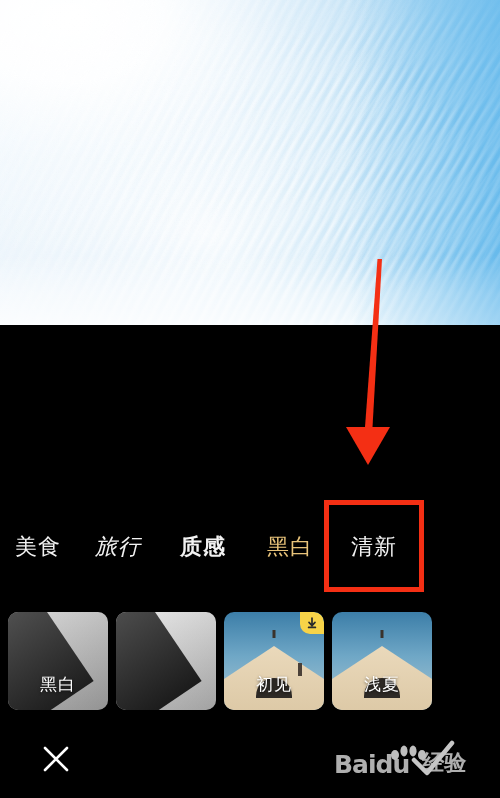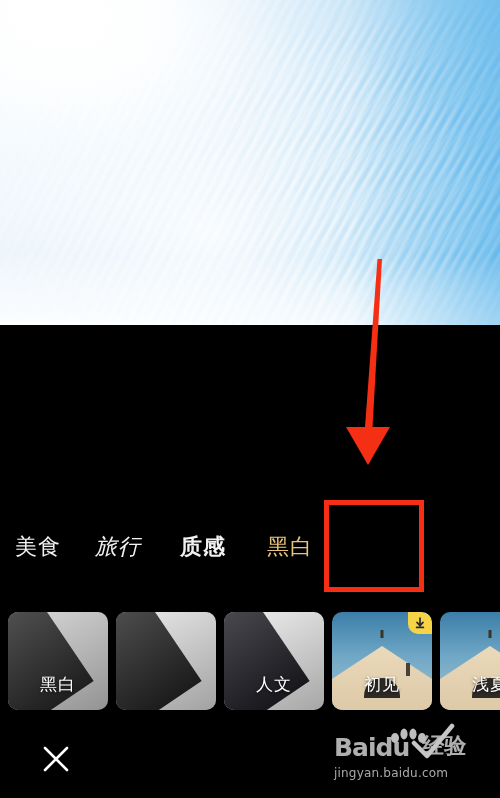--- a/index.html
+++ b/index.html
@@ -328,46 +328,42 @@
     </div>
     <div class="tab" style="width:84px;font-style:italic;">
       <span>旅行</span>
     </div>
     <div class="tab" style="width:86px;font-weight:bold;">
       <span>质感</span>
     </div>
     <div class="tab active" style="width:88px;">
       <span>黑白</span>
     </div>
+    <div class="tab" style="width:80px;">
+      <span>清新</span>
+    </div>
   </div>
 
   <div id="thumb-row">
 
     <div class="thumb">
       <div class="thumb-art art-gray">
         <div class="roof-l"></div>
         <div class="shade"></div>
       </div>
       <div class="thumb-label">黑白</div>
     </div>
 
     <div class="thumb">
       <div class="thumb-art art-gray v2">
         <div class="roof-l"></div>
         <div class="shade"></div>
       </div>
     </div>
 
-    <div class="thumb">
-      <div class="thumb-art art-gray v3">
-        <div class="roof-l"></div>
-        <div class="shade"></div>
-      </div>
-      <div class="thumb-label">人文</div>
-    </div>
 
     <div class="thumb">
       <div class="thumb-art art-color">
         <div class="ridge"></div>
         <div class="gable"></div>
         <div class="chimney"></div>
         <div class="window"></div>
       </div>
       <div class="dl-badge">
         <svg width="12" height="12" viewBox="0 0 12 12">
@@ -410,16 +406,15 @@
       <svg class="wm-paws" viewBox="0 0 36 18">
         <ellipse cx="5" cy="11" rx="4" ry="5" fill="#e8e8e8"></ellipse>
         <ellipse cx="14" cy="7" rx="3.6" ry="5.4" fill="#e8e8e8"></ellipse>
         <ellipse cx="23" cy="7" rx="3.6" ry="5.4" fill="#e8e8e8"></ellipse>
         <ellipse cx="32" cy="11" rx="4" ry="5" fill="#e8e8e8"></ellipse>
       </svg>
       <svg class="wm-check" viewBox="0 0 46 40">
         <path d="M4 20 L17 33 L42 3" stroke="#f2f2f2" stroke-width="4.5" fill="none" stroke-linecap="round" stroke-linejoin="round"></path>
       </svg>
     </div>
-    <div class="wm-url">jingyan.baidu.com</div>
   </div>
 
 </div>
 
 </body></html>

